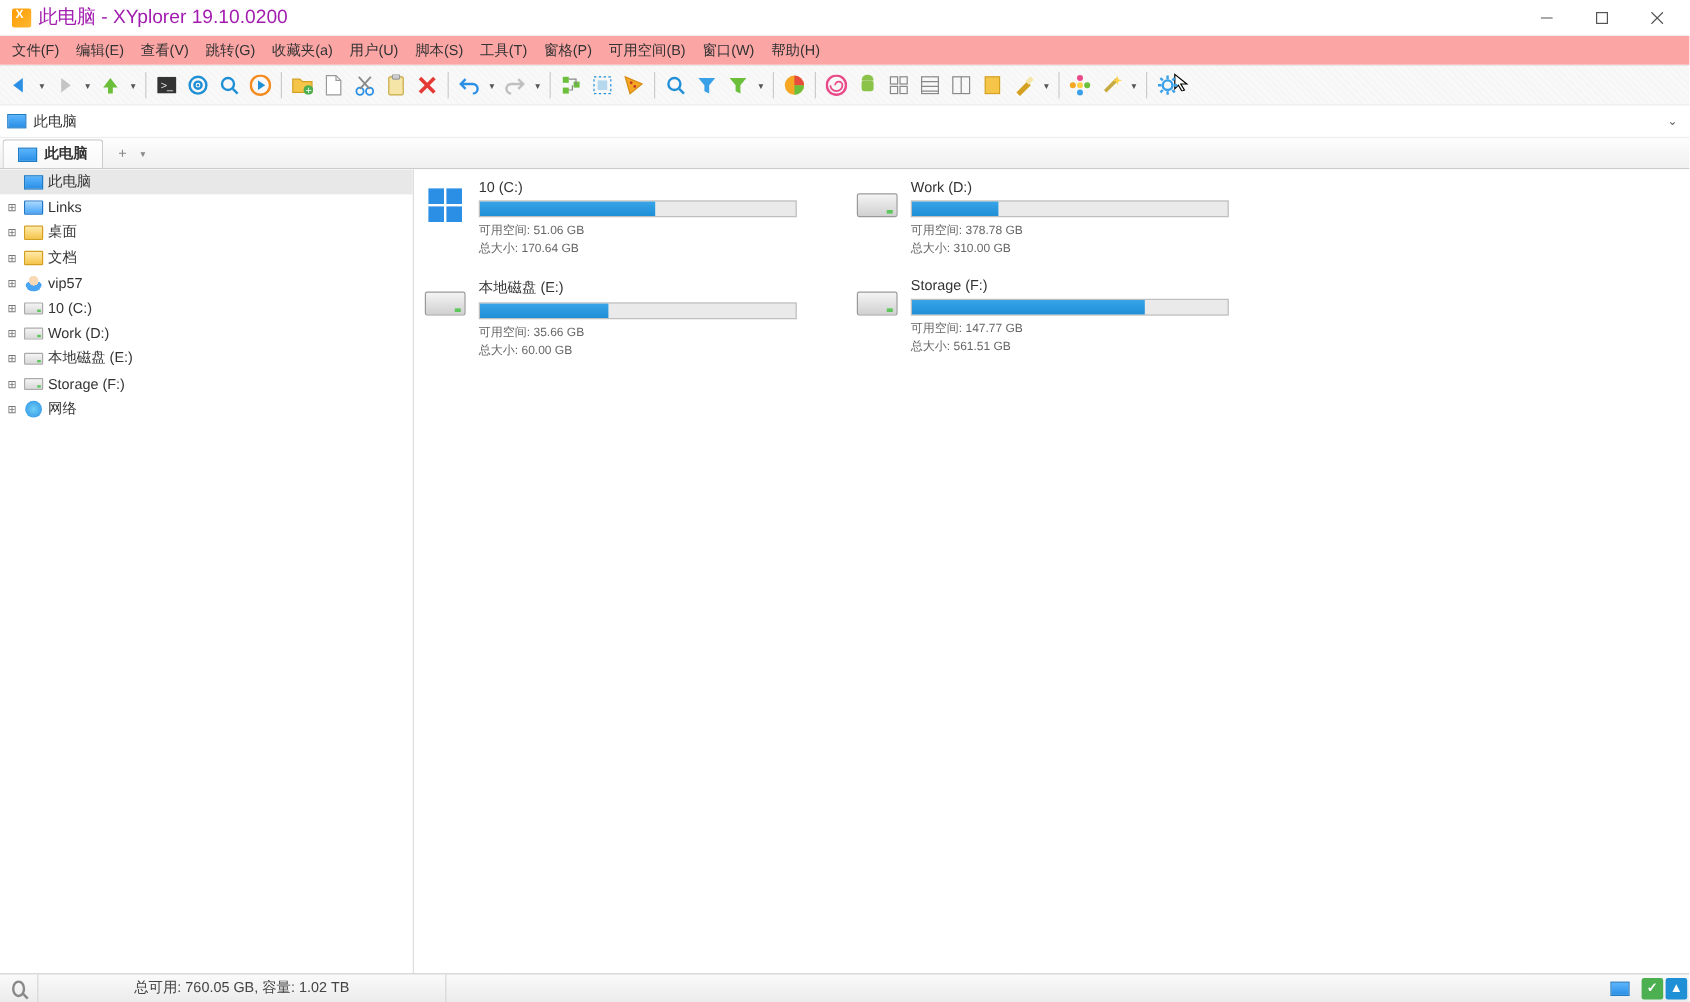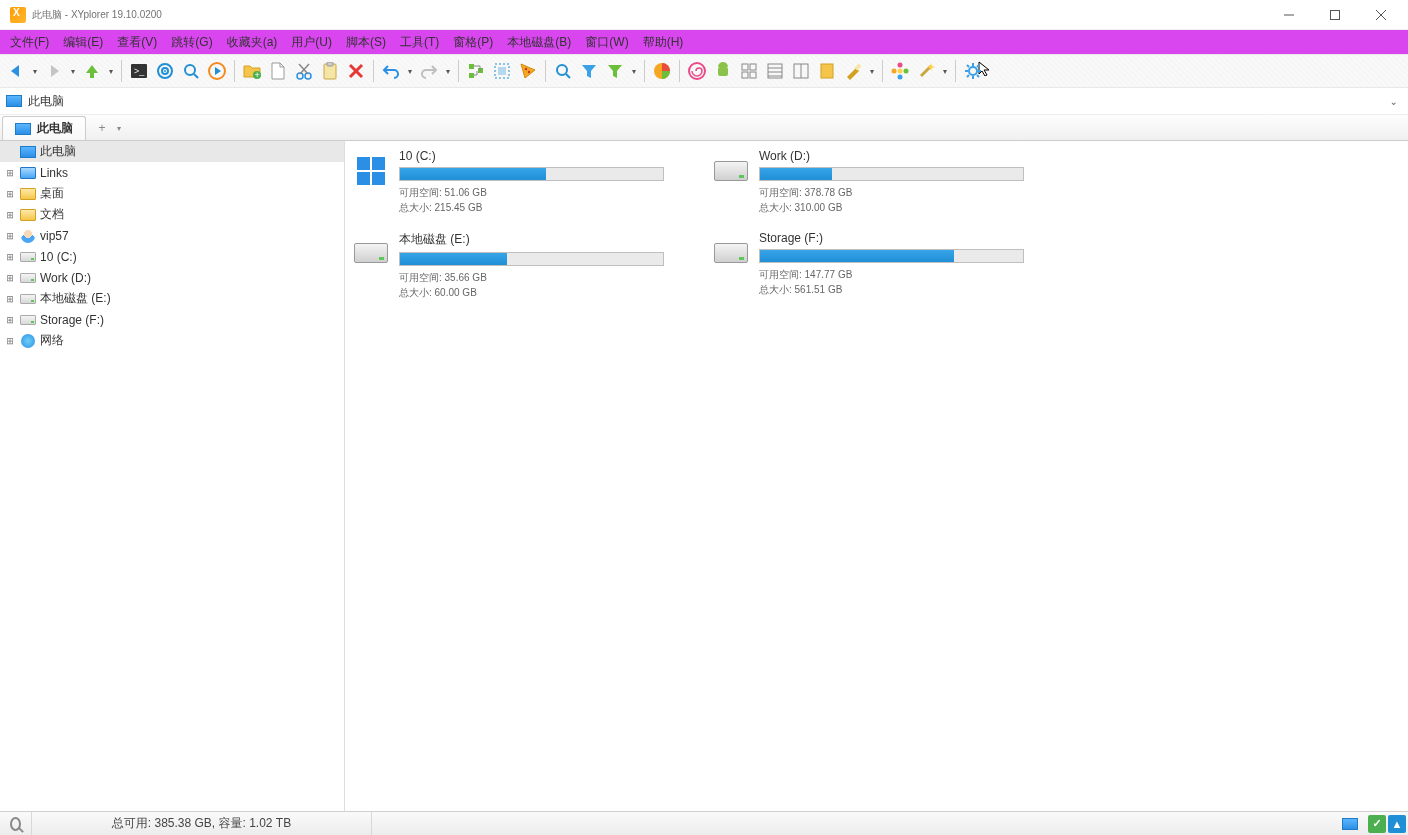--- a/index.html
+++ b/index.html
@@ -2,26 +2,26 @@
 <html><head>
 <meta charset="utf-8">
 <style>
   * { box-sizing: border-box; margin: 0; padding: 0; font-family: "Microsoft YaHei", "Segoe UI", sans-serif; }
   body { width: 1408px; height: 835px; background: #ffffff; font-size: 12px; color: #333; overflow: hidden; display: flex; flex-direction: column; }
 
   
   .titlebar { height: 30px; background: #ffffff; display: flex; align-items: center; padding: 0 4px; border-bottom: 1px solid #eee; }
   .titlebar .app-icon { width: 16px; height: 16px; margin: 0 6px; background: linear-gradient(135deg,#ff9a00,#ffb833); border-radius: 2px; position: relative; }
   .titlebar .app-icon::after{content:"X";position:absolute;left:3px;top:0;font-size:10px;font-weight:bold;color:#fff;}
-  .titlebar .title-text { color: #737373; font-size: 10px; }
+  .titlebar .title-text { color: #a21caf; font-size: 16px; }
   .titlebar .win-controls { margin-left: auto; display: flex; }
   .titlebar .win-btn { width: 46px; height: 30px; display: flex; align-items: center; justify-content: center; color: #666; }
 
   
-  .menubar { height: 24px; background: #d946ef; display: flex; align-items: center; padding: 0 4px; gap: 2px; font-size: 12px; }
+  .menubar { height: 24px; background: #fca5a5; display: flex; align-items: center; padding: 0 4px; gap: 2px; font-size: 12px; }
   .menubar .menu-item { padding: 2px 6px; cursor: default; color:#333; }
 
   
   .toolbar { height: 34px; background: repeating-linear-gradient(45deg,#f9f9f9,#f9f9f9 2px,#f6f6f6 2px,#f6f6f6 4px); display:flex; align-items:center; padding:0 4px; gap:2px; border-top:1px solid #e8e8e8; border-bottom:1px solid #e8e8e8;}
   .tb-btn { width:24px; height:24px; display:flex; align-items:center; justify-content:center; border:1px solid transparent; border-radius:2px; position:relative;}
   .tb-dd{width:10px;height:24px;display:flex;align-items:center;justify-content:center;color:#555;font-size:8px;}
   .tb-sep{width:1px;height:22px;background:#ccc;margin:0 3px;}
 
   
   .addressbar { height: 27px; background: #fff; display:flex; align-items:center; padding:0 6px; border-bottom:1px solid #eee;}
@@ -108,21 +108,21 @@
 <div class="menubar" id="menubar">
     <div class="menu-item">文件(F)</div>
     <div class="menu-item">编辑(E)</div>
     <div class="menu-item">查看(V)</div>
     <div class="menu-item">跳转(G)</div>
     <div class="menu-item">收藏夹(a)</div>
     <div class="menu-item">用户(U)</div>
     <div class="menu-item">脚本(S)</div>
     <div class="menu-item">工具(T)</div>
     <div class="menu-item">窗格(P)</div>
-    <div class="menu-item">本地磁盘(B)</div>
+    <div class="menu-item">可用空间(B)</div>
     <div class="menu-item">窗口(W)</div>
     <div class="menu-item">帮助(H)</div>
   </div>
 
 <div class="toolbar">
   <div class="tb-btn">
       <svg width="18" height="18">
         <path d="M12 3 L4 9 L12 15 Z" fill="#2b8fe5"></path>
       </svg>
     </div>
@@ -445,21 +445,21 @@
               <div></div>
               <div></div>
             </div>
           </div>
           <div class="dbody">
             <div class="dname">10 (C:)</div>
             <div class="dbar">
               <div class="dbar-fill" style="width:55.6%"></div>
             </div>
             <div class="dfree">可用空间: 51.06 GB</div>
-            <div class="dtotal">总大小: 215.45 GB</div>
+            <div class="dtotal">总大小: 170.64 GB</div>
           </div>
         </div>
         <div class="drive-tile">
           <div class="dicon">
             <div class="hdd-icon"></div>
           </div>
           <div class="dbody">
             <div class="dname">Work (D:)</div>
             <div class="dbar">
               <div class="dbar-fill" style="width:27.2%"></div>
@@ -495,21 +495,21 @@
           </div>
         </div>
       </div>
   </div>
 </div>
 
 <div class="statusbar">
   <div class="sb-seg" style="width:32px;justify-content:center">
       <div class="mglass"></div>
     </div>
-  <div class="sb-seg" style="flex:0 0 340px;justify-content:center">总可用: 385.38 GB, 容量: 1.02 TB</div>
+  <div class="sb-seg" style="flex:0 0 340px;justify-content:center">总可用: 760.05 GB, 容量: 1.02 TB</div>
   <div class="sb-seg noborder" style="flex:1;justify-content:flex-end;gap:6px">
     <div class="ico-monitor" style="width:16px;height:12px"></div>
   </div>
   <div class="end-icons">
     <div class="sb-chip" style="background:#4caf50">✓</div>
     <div class="sb-chip" style="background:#1f8fd6">▲</div>
   </div>
 </div>
 
 </body></html>

